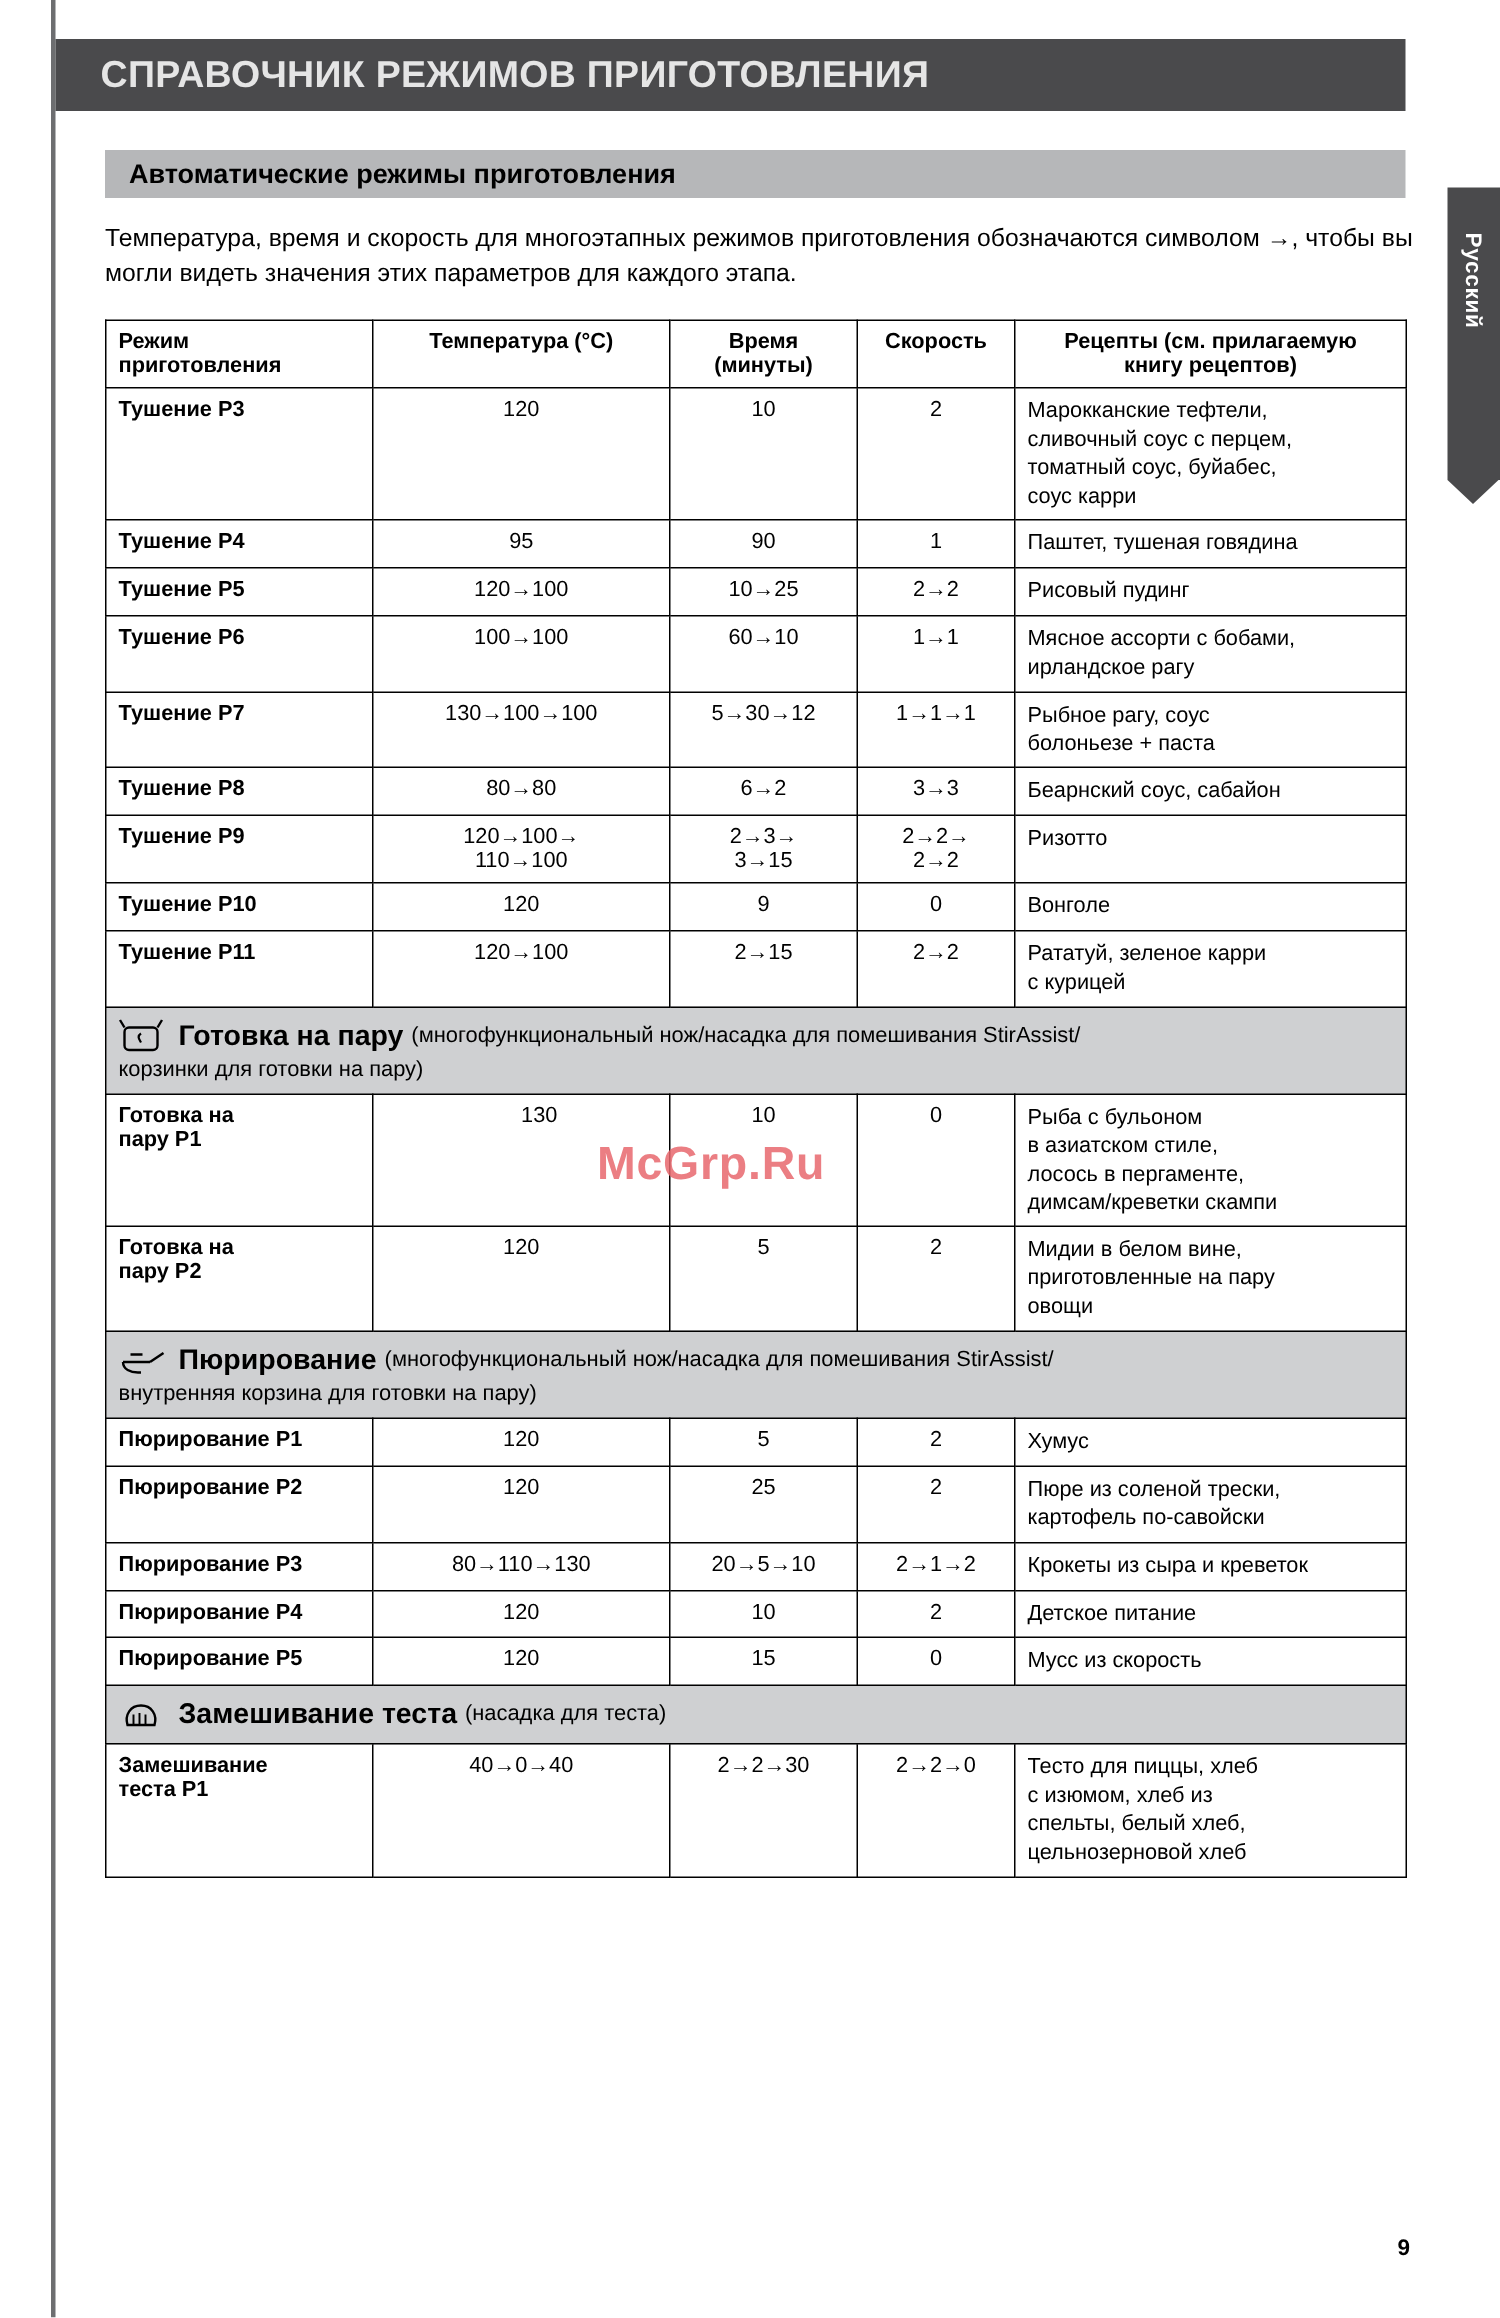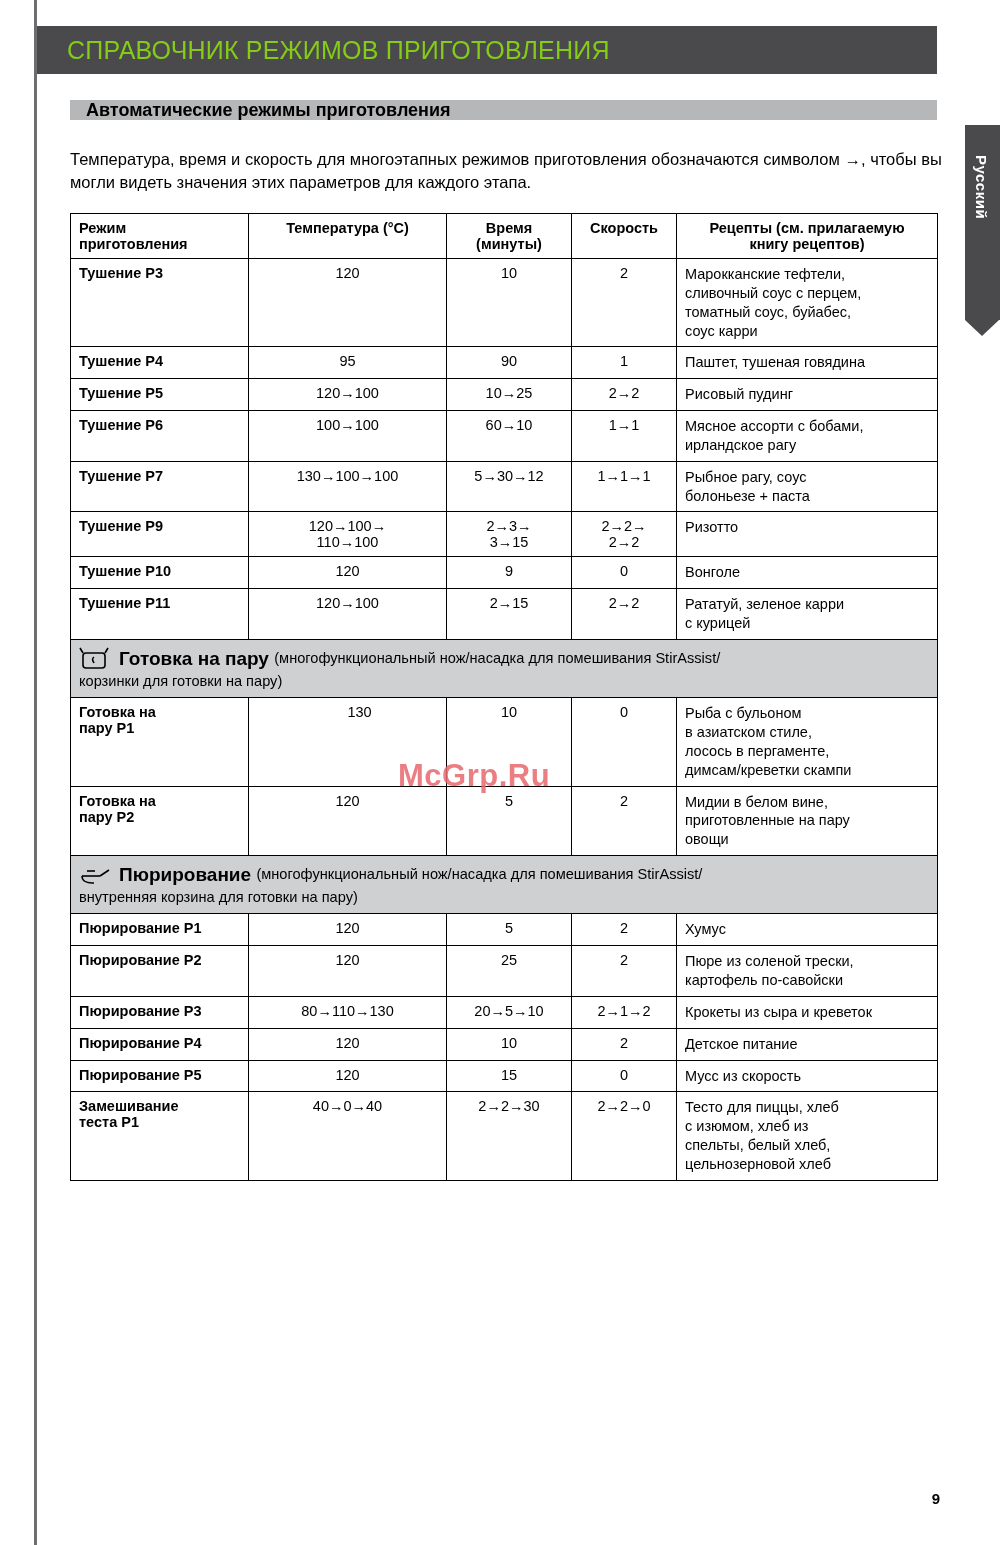--- a/index.html
+++ b/index.html
@@ -33,23 +33,23 @@
     position: absolute;
     left: 37px;
     top: 26px;
     width: 900px;
     height: 48px;
     background: #4a4a4c;
     display: flex;
     align-items: center;
   }
   .header-bar .title {
-    color: #84cc16;
+    color: #e5e5e5;
     font-size: 25px;
-    font-weight: normal;
+    font-weight: bold;
     padding-left: 30px;
     letter-spacing: 0.2px;
   }
   .side-tab {
     position: absolute;
     right: 0px;
     top: 125px;
     width: 35px;
     height: 195px;
     background: #4a4a4c;
@@ -75,21 +75,21 @@
     height: 0;
     border-left: 17.5px solid transparent;
     border-right: 17.5px solid transparent;
     border-top: 16px solid #4a4a4c;
   }
   .section-bar {
     position: absolute;
     left: 70px;
     top: 100px;
     width: 867px;
-    height: 20px;
+    height: 32px;
     background: #b6b7b9;
     display: flex;
     align-items: center;
   }
   .section-bar .sec-title {
     font-size: 18px;
     font-weight: bold;
     padding-left: 16px;
     color: #000;
   }
@@ -270,20 +270,27 @@
         </tr>
         <tr>
           <td class="mode" style="white-space: pre-line;">Тушение P7</td>
           <td class="ctr" style="white-space: pre-line;">130→100→100</td>
           <td class="ctr" style="white-space: pre-line;">5→30→12</td>
           <td class="ctr" style="white-space: pre-line;">1→1→1</td>
           <td class="recipe" style="white-space: pre-line;">Рыбное рагу, соус
 болоньезе + паста</td>
         </tr>
         <tr>
+          <td class="mode" style="white-space: pre-line;">Тушение P8</td>
+          <td class="ctr" style="white-space: pre-line;">80→80</td>
+          <td class="ctr" style="white-space: pre-line;">6→2</td>
+          <td class="ctr" style="white-space: pre-line;">3→3</td>
+          <td class="recipe" style="white-space: pre-line;">Беарнский соус, сабайон</td>
+        </tr>
+        <tr>
           <td class="mode" style="white-space: pre-line;">Тушение P9</td>
           <td class="ctr" style="white-space: pre-line;">120→100→
 110→100</td>
           <td class="ctr" style="white-space: pre-line;">2→3→
 3→15</td>
           <td class="ctr" style="white-space: pre-line;">2→2→
 2→2</td>
           <td class="recipe" style="white-space: pre-line;">Ризотто</td>
         </tr>
         <tr>
@@ -373,20 +380,28 @@
           <td class="recipe" style="white-space: pre-line;">Детское питание</td>
         </tr>
         <tr>
           <td class="mode" style="white-space: pre-line;">Пюрирование P5</td>
           <td class="ctr" style="white-space: pre-line;">120</td>
           <td class="ctr" style="white-space: pre-line;">15</td>
           <td class="ctr" style="white-space: pre-line;">0</td>
           <td class="recipe" style="white-space: pre-line;">Мусс из скорость</td>
         </tr>
         <tr>
+          <td class="group" colspan="5">
+            <span class="group-inner"><span class="group-icon"><svg width="30" height="26" viewBox="0 0 30 26">
+                  <path d="M6 20 c-2 -7 2 -13 9 -13 c7 0 11 6 9 13 z" fill="none" stroke="#000" stroke-width="1.6"></path>
+                  <path d="M10 20 v-7 M14 20 v-8 M18 20 v-7" stroke="#000" stroke-width="1.3"></path>
+                </svg></span><span class="group-name">Замешивание теста </span><span class="group-note" style="white-space: pre-line;">(насадка для теста)</span></span>
+          </td>
+        </tr>
+        <tr>
           <td class="mode" style="white-space: pre-line;">Замешивание
 теста P1</td>
           <td class="ctr" style="white-space: pre-line;">40→0→40</td>
           <td class="ctr" style="white-space: pre-line;">2→2→30</td>
           <td class="ctr" style="white-space: pre-line;">2→2→0</td>
           <td class="recipe" style="white-space: pre-line;">Тесто для пиццы, хлеб
 с изюмом, хлеб из
 спельты, белый хлеб,
 цельнозерновой хлеб</td>
         </tr>

